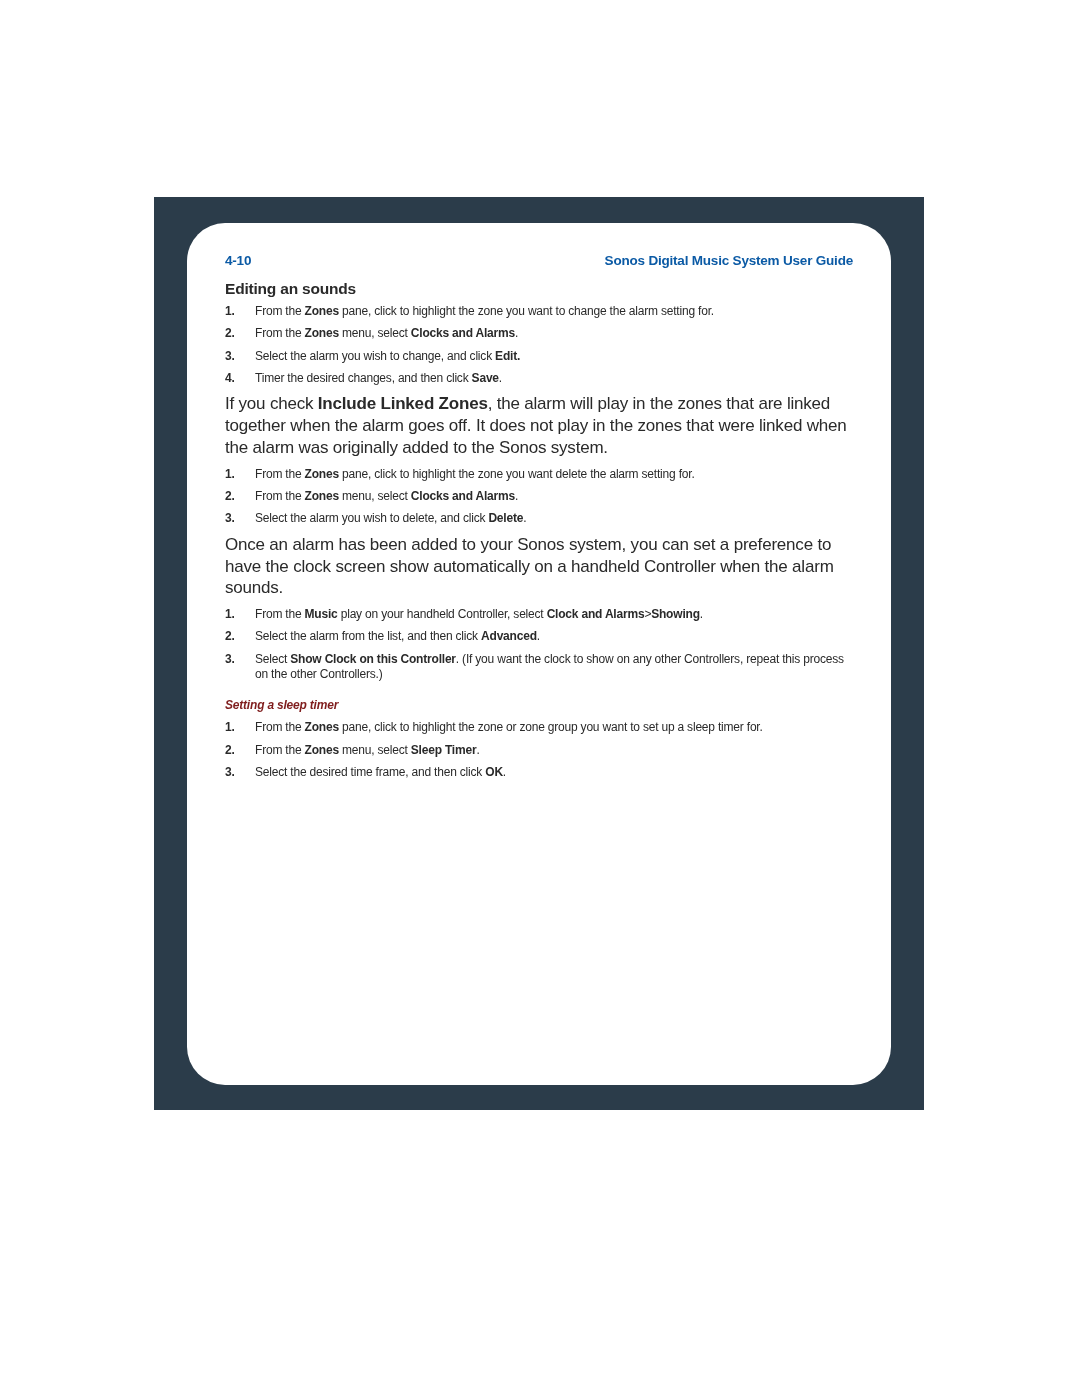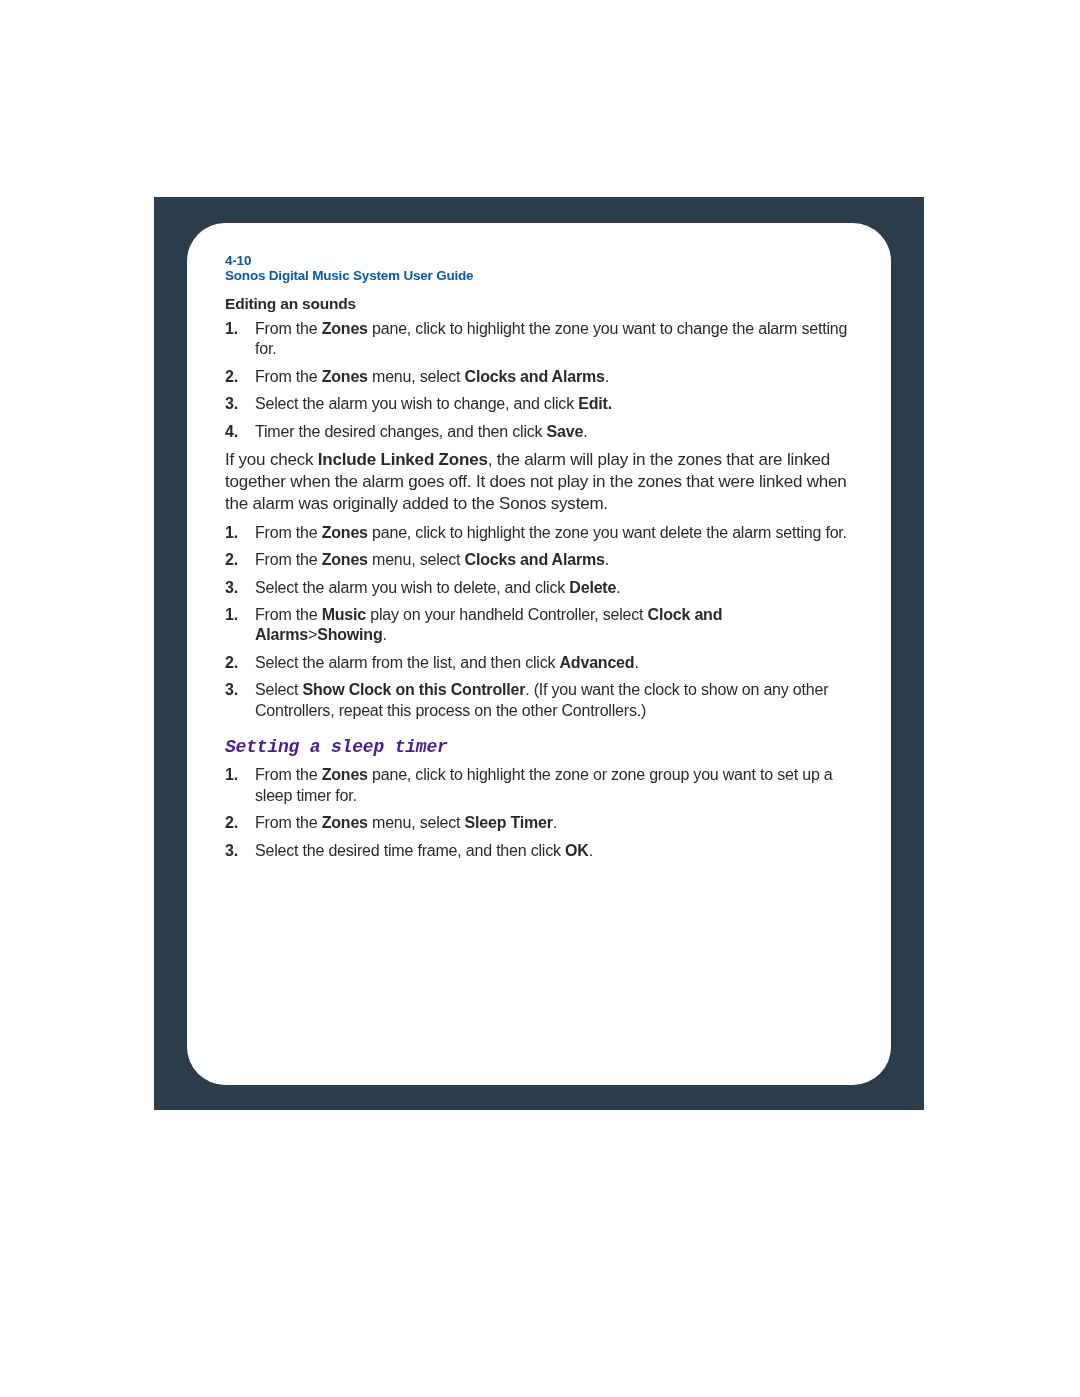--- a/index.html
+++ b/index.html
@@ -31,48 +31,46 @@
     padding: 30px 38px 30px 38px;
   }
   .hdr {
     display: flex;
     justify-content: space-between;
     align-items: baseline;
     font-size: 13.5px;
     font-weight: 700;
     color: #0b5aa5;
     margin-bottom: 12px;
-    flex-direction: column;
   }
   .sub {
     font-size: 15.5px;
     font-weight: 700;
     color: #2a2a2a;
     margin-top: 6px;
     margin-bottom: 6px;
   }
   .sect {
-    font-size: 18px;
+    font-size: 12px;
     font-weight: 700;
     font-style: italic;
-    color: #4c1d95;
+    color: #7f1d1d;
     margin-top: 16px;
     margin-bottom: 8px;
-    font-family: Liberation Mono, monospace;
   }
   ol.steps {
     list-style: none;
     counter-reset: step;
     padding-left: 0;
   }
   ol.steps > li {
     counter-increment: step;
     position: relative;
     padding-left: 30px;
-    font-size: 16px;
+    font-size: 12px;
     line-height: 1.28;
     margin-bottom: 7px;
   }
   ol.steps > li::before {
     content: counter(step) ".";
     position: absolute;
     left: 0;
     top: 0;
     font-weight: 700;
   }
@@ -102,20 +100,21 @@
       <li><span>Timer the desired changes, and then click </span><b>Save</b><span>.</span></li>
     </ol>
     <p class="body"><span>If you check </span><b>Include Linked Zones</b><span>, the alarm will play in the zones that are linked together when the alarm goes off. It does not play in the zones that were linked when the alarm was originally added to the Sonos system.</span></p>
 
     <ol class="steps">
       <li><span>From the </span><b>Zones</b><span> pane, click to highlight the zone you want delete the alarm setting for.</span></li>
       <li><span>From the </span><b>Zones</b><span> menu, select </span><b>Clocks and Alarms</b><span>.</span></li>
       <li><span>Select the alarm you wish to delete, and click </span><b>Delete</b><span>.</span></li>
     </ol>
 
+    <p class="body">Once an alarm has been added to your Sonos system, you can set a preference to have the clock screen show automatically on a handheld Controller when the alarm sounds.</p>
     <ol class="steps">
       <li><span>From the </span><b>Music</b><span> play on your handheld Controller, select </span><b>Clock and Alarms</b><span>&gt;</span><b>Showing</b><span>.</span></li>
       <li><span>Select the alarm from the list, and then click </span><b>Advanced</b><span>.</span></li>
       <li><span>Select </span><b>Show Clock on this Controller</b><span>. (If you want the clock to show on any other Controllers, repeat this process on the other Controllers.)</span></li>
     </ol>
 
     <div class="sect">Setting a sleep timer</div>
     <ol class="steps">
       <li><span>From the </span><b>Zones</b><span> pane, click to highlight the zone or zone group you want to set up a sleep timer for.</span></li>
       <li><span>From the </span><b>Zones</b><span> menu, select </span><b>Sleep Timer</b><span>.</span></li>

